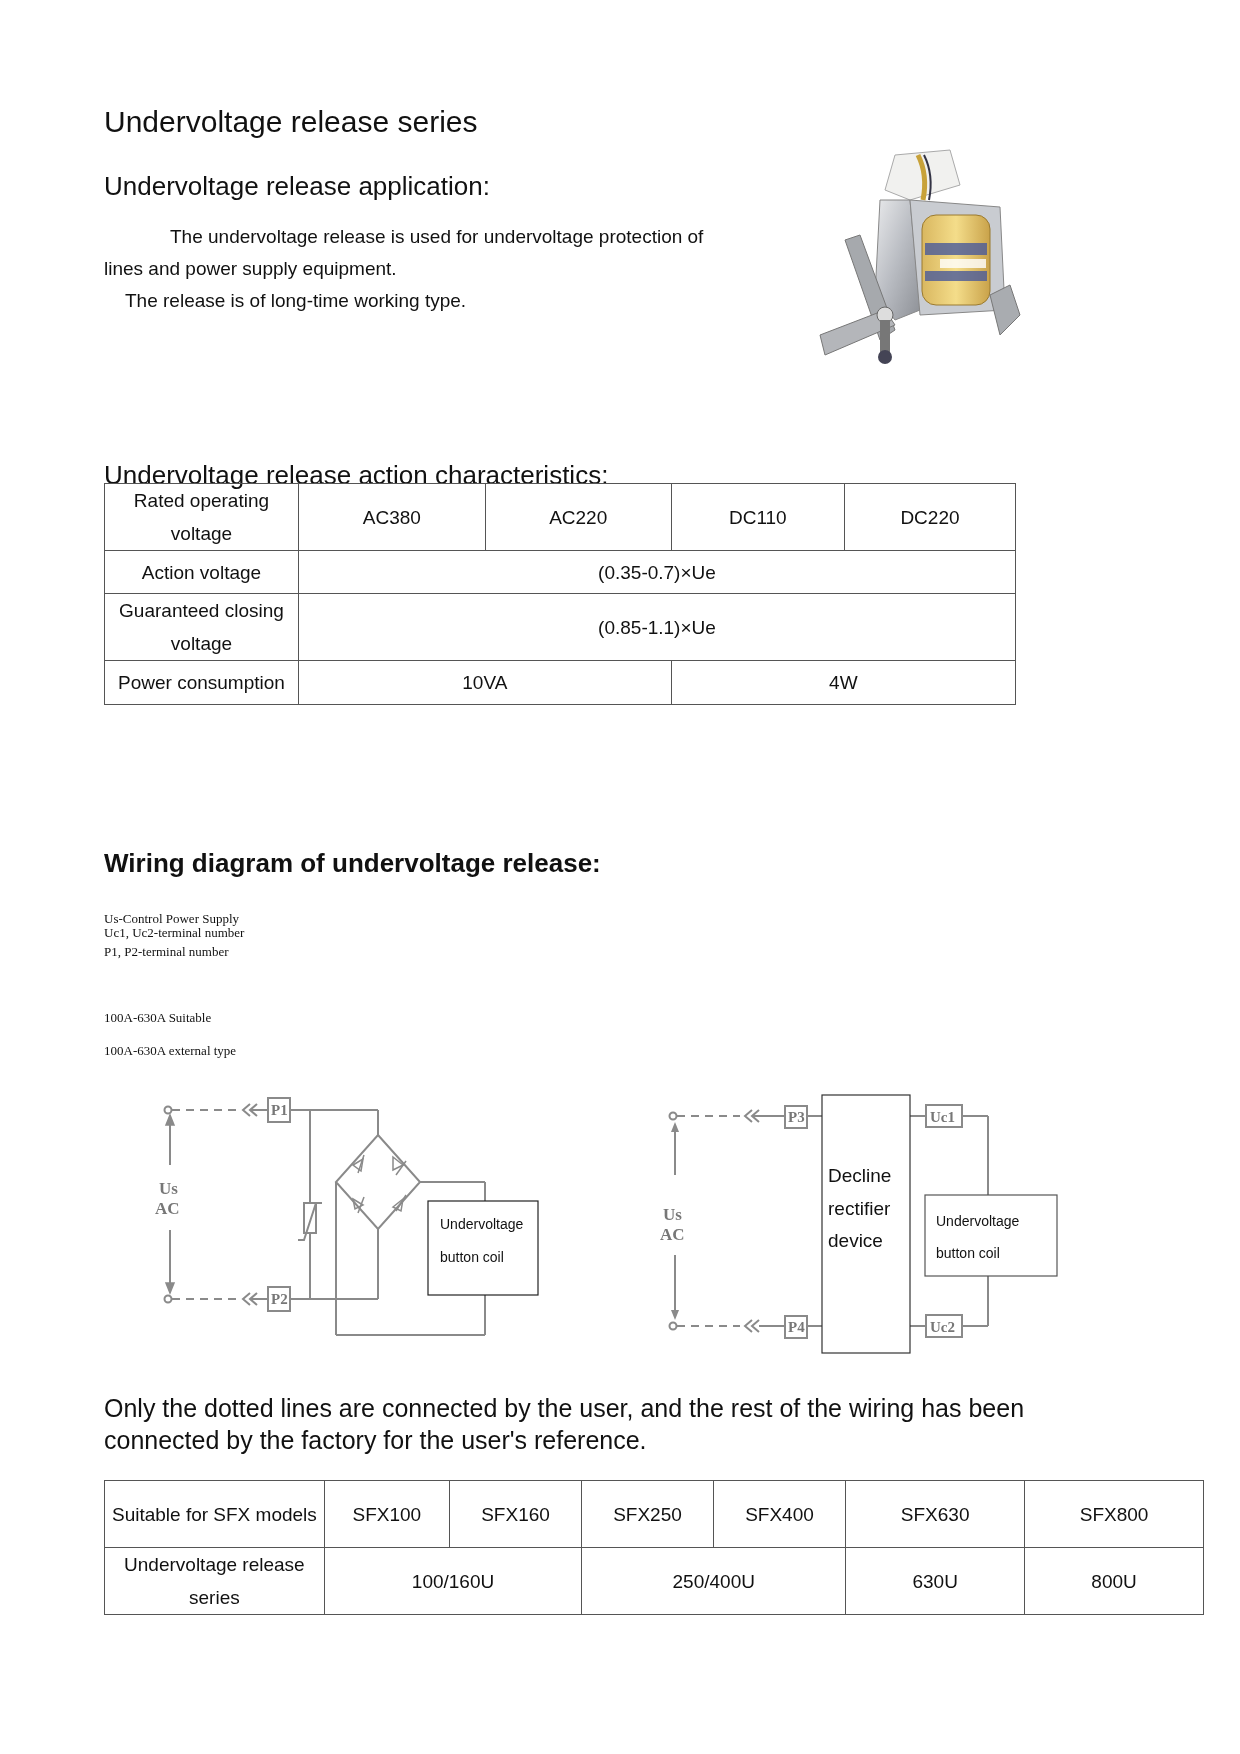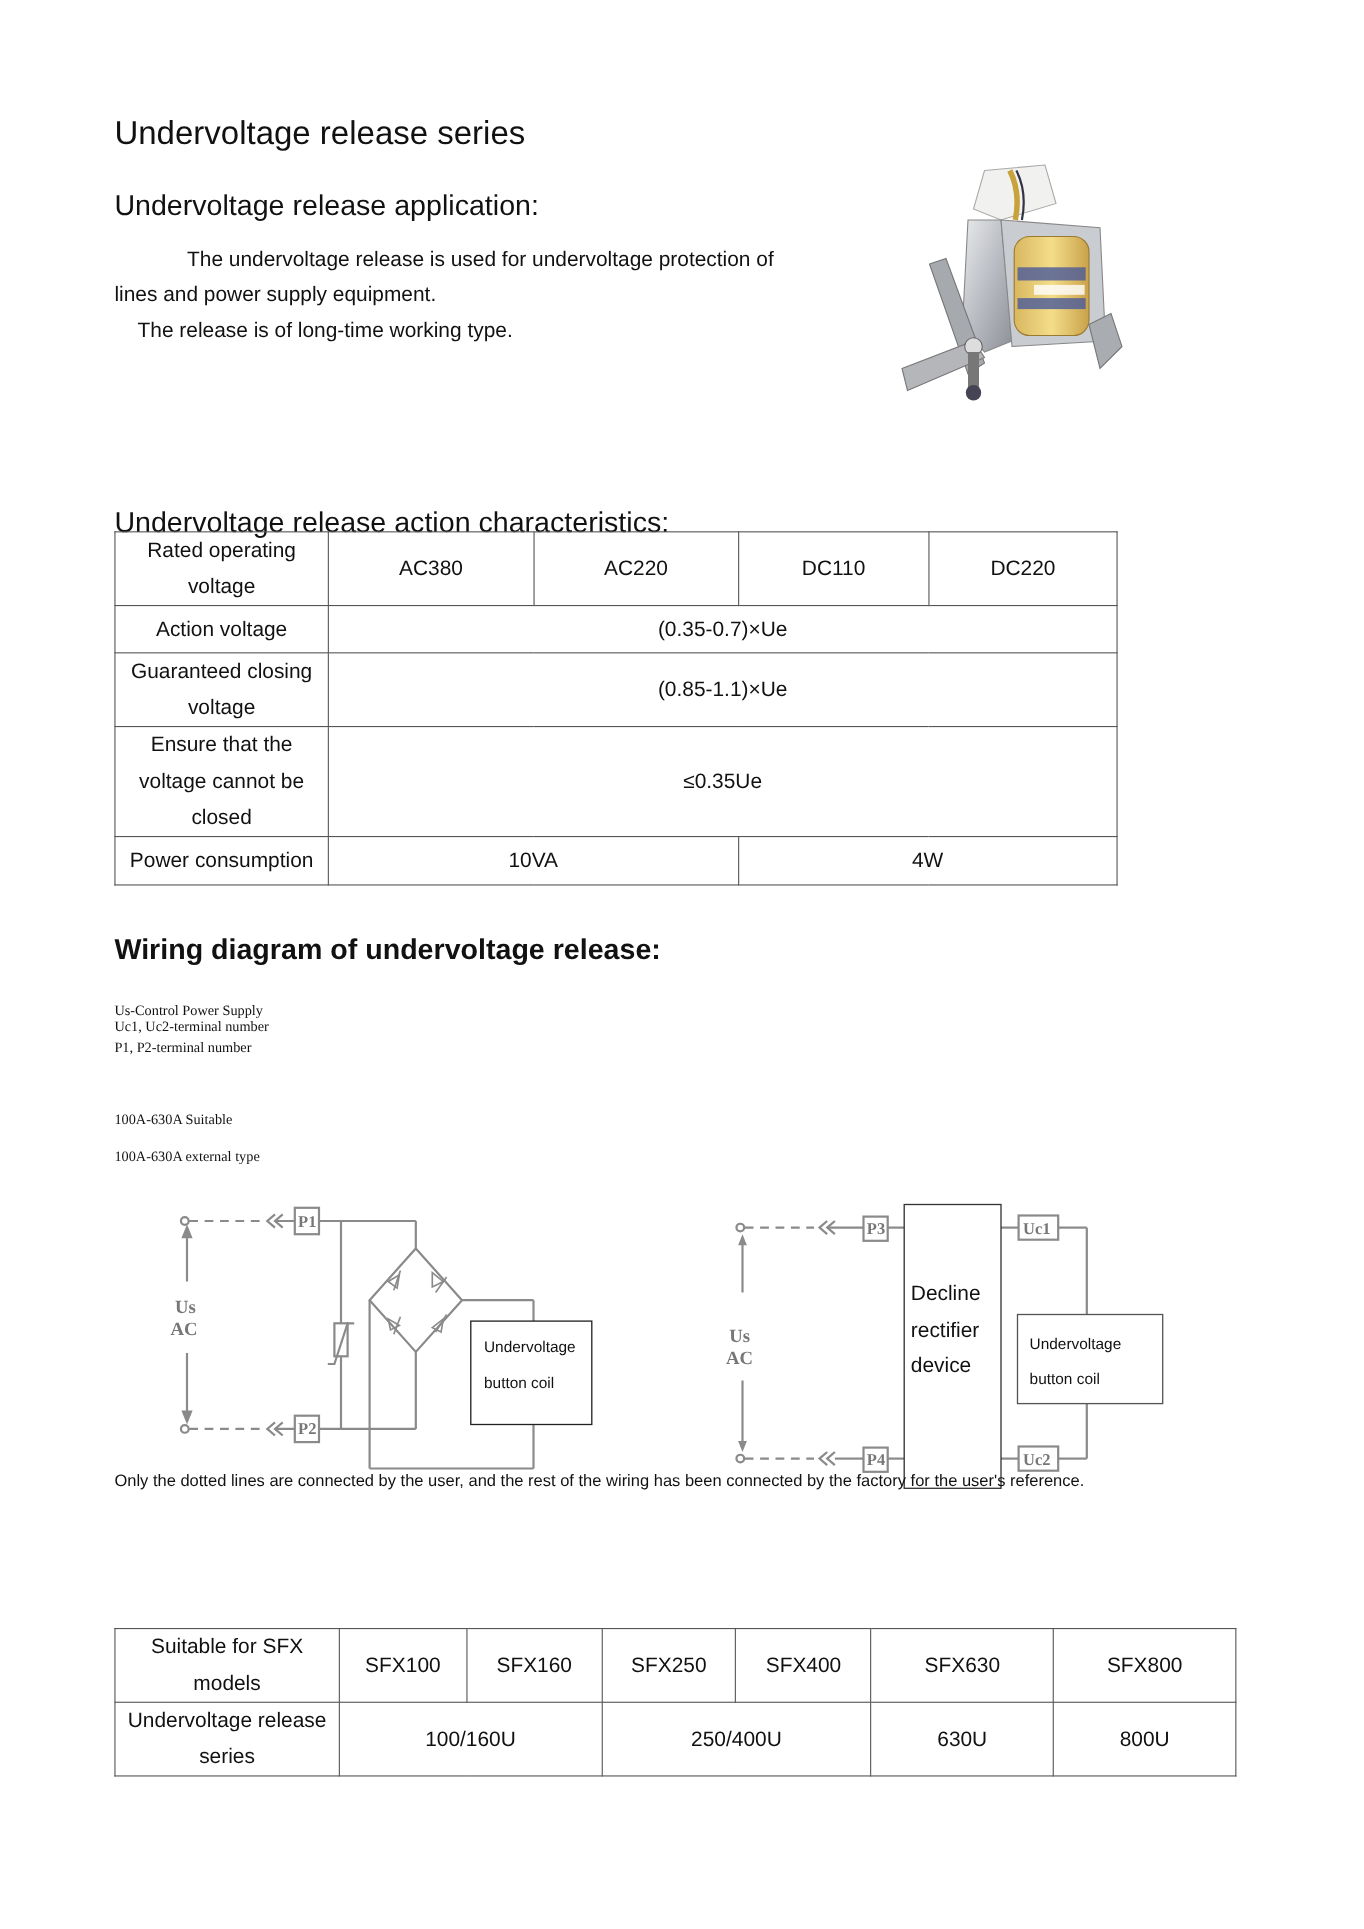--- a/index.html
+++ b/index.html
@@ -6,24 +6,24 @@
   body { width:1240px; height:1754px; position:relative; overflow:hidden;
          font-family:"Liberation Sans","DejaVu Sans",sans-serif; color:#111; }
   .abs { position:absolute; }
   .h1 { left:104px; top:104px; font-size:30px; line-height:36px; }
   .h2 { font-size:26px; line-height:32px; left:104px; }
   .para { font-size:19px; line-height:33px; left:104px; }
   .photo { left:800px; top:145px; width:235px; height:225px; }
   table.grid { position:absolute; border-collapse:collapse; font-size:19px; color:#111; }
   table.grid td { border:1.5px solid #555; text-align:center; vertical-align:middle; line-height:33px; padding:0 6px; }
   .t1 { left:104px; top:483px; width:912px; }
-  .t2 { left:104px; top:1480px; width:1020px; }
+  .t2 { left:104px; top:1480px; width:1100px; }
   .list { left:104px; font-size:13px; line-height:33px;font-family:Liberation Serif, serif; }
   .diagram { position:absolute; }
-  .note { left:104px; top:1331px; width:1040px; font-size:15px; line-height:32px; }
+  .note { left:104px; top:1392px; width:1040px; font-size:25px; line-height:32px; }
 </style>
 </head>
 <body>
 
 <div class="abs h1">Undervoltage release series</div>
 
 <div class="abs h2" style="top:170px;">Undervoltage release application:</div>
 <div class="abs para" style="top:220px; left:170px;">The undervoltage release is used for undervoltage protection of</div>
 <div class="abs para" style="top:252px;">lines and power supply equipment.</div>
 <div class="abs para" style="top:284px; left:125px;">The release is of long-time working type.</div>
@@ -79,24 +79,20 @@
     <td>DC220</td>
   </tr>
   <tr style="height:43px">
     <td>Action voltage</td>
     <td colspan="4">(0.35-0.7)×Ue</td>
   </tr>
   <tr style="height:67px">
     <td>Guaranteed closing voltage</td>
     <td colspan="4">(0.85-1.1)×Ue</td>
   </tr>
-  <tr style="height:99px">
-    <td>Ensure that the voltage cannot be closed</td>
-    <td colspan="4">≤0.35Ue</td>
-  </tr>
   <tr style="height:44px">
     <td>Power consumption</td>
     <td colspan="2">10VA</td>
     <td colspan="2">4W</td>
   </tr>
 </tbody>
   </table>
 
 <div class="abs h2" style="top:847px;font-weight:bold;">Wiring diagram of undervoltage release:</div>
 <div class="abs list" style="top:902px;">Us-Control Power Supply</div>

